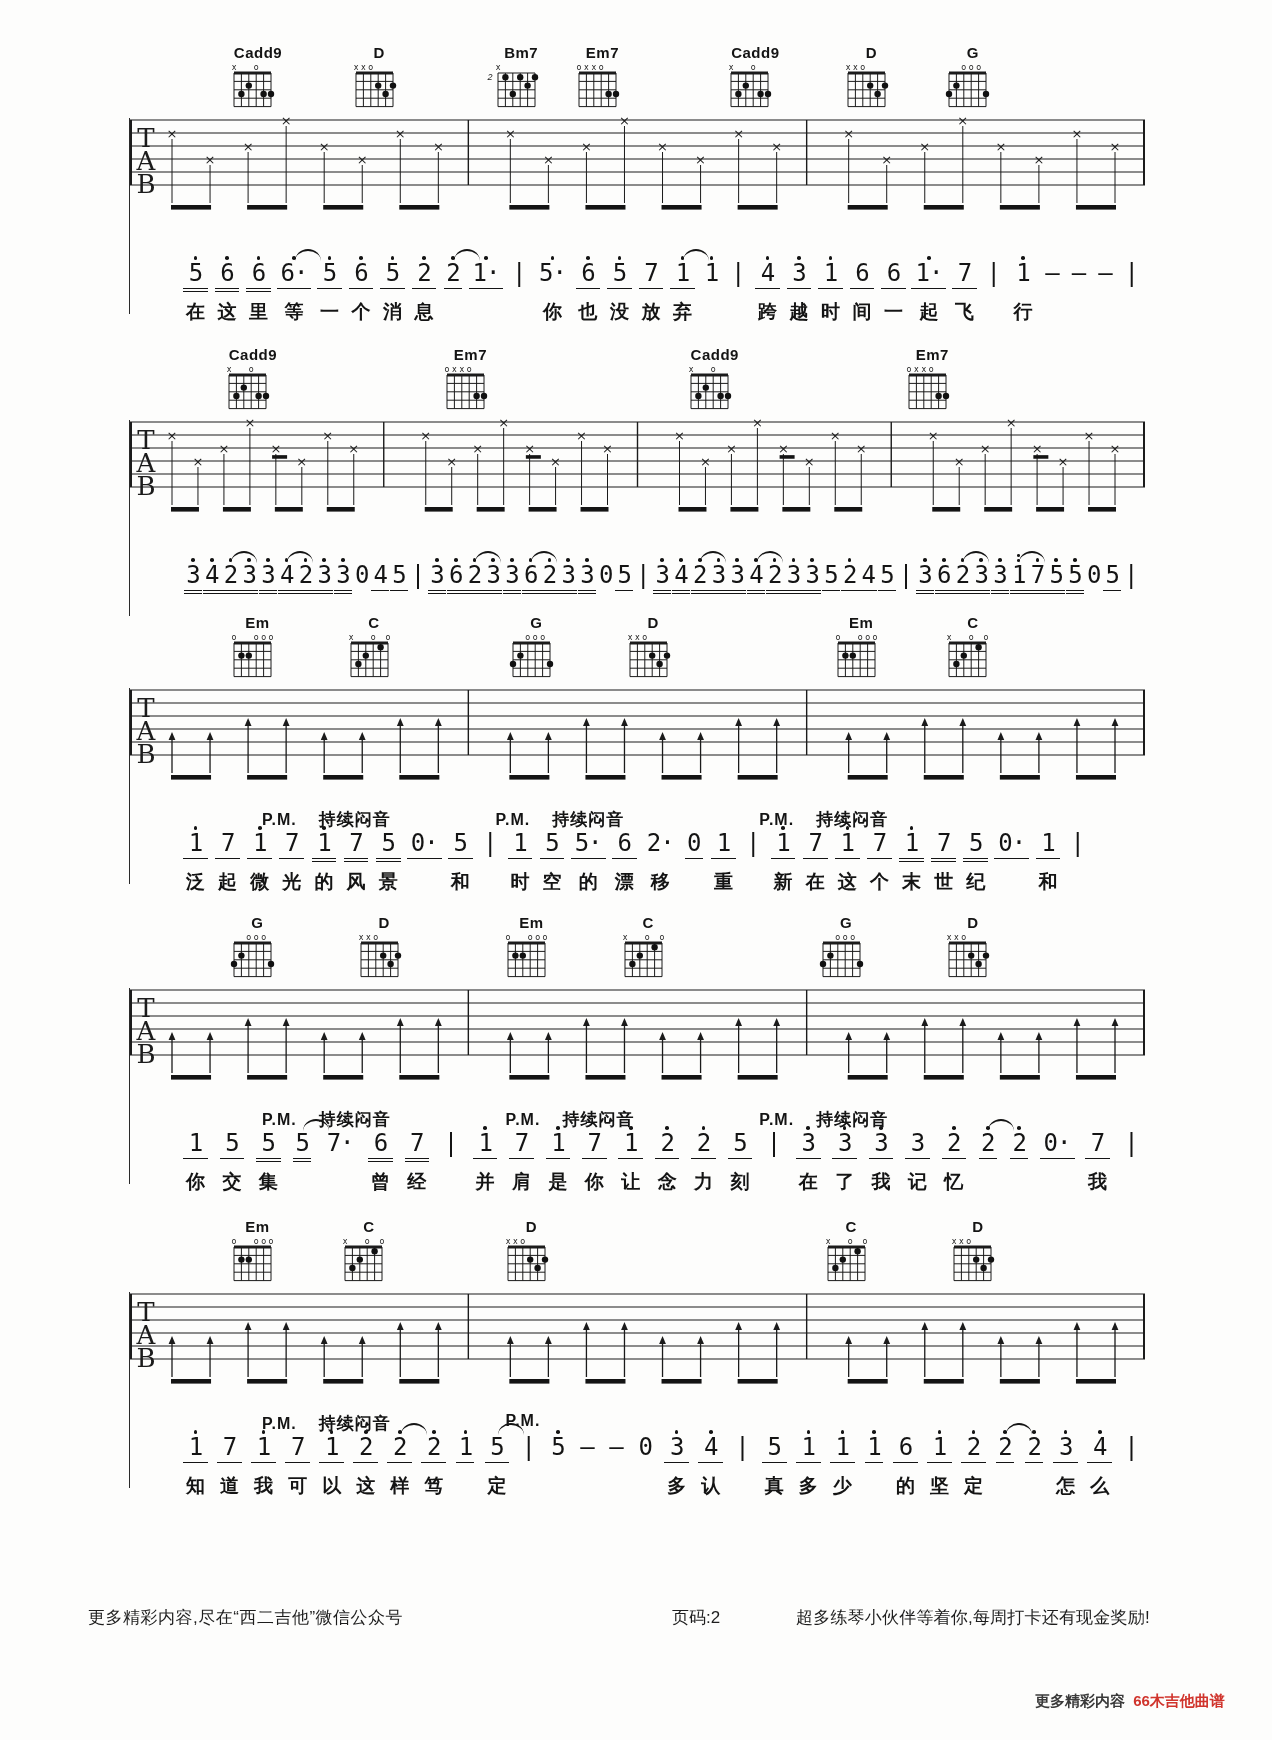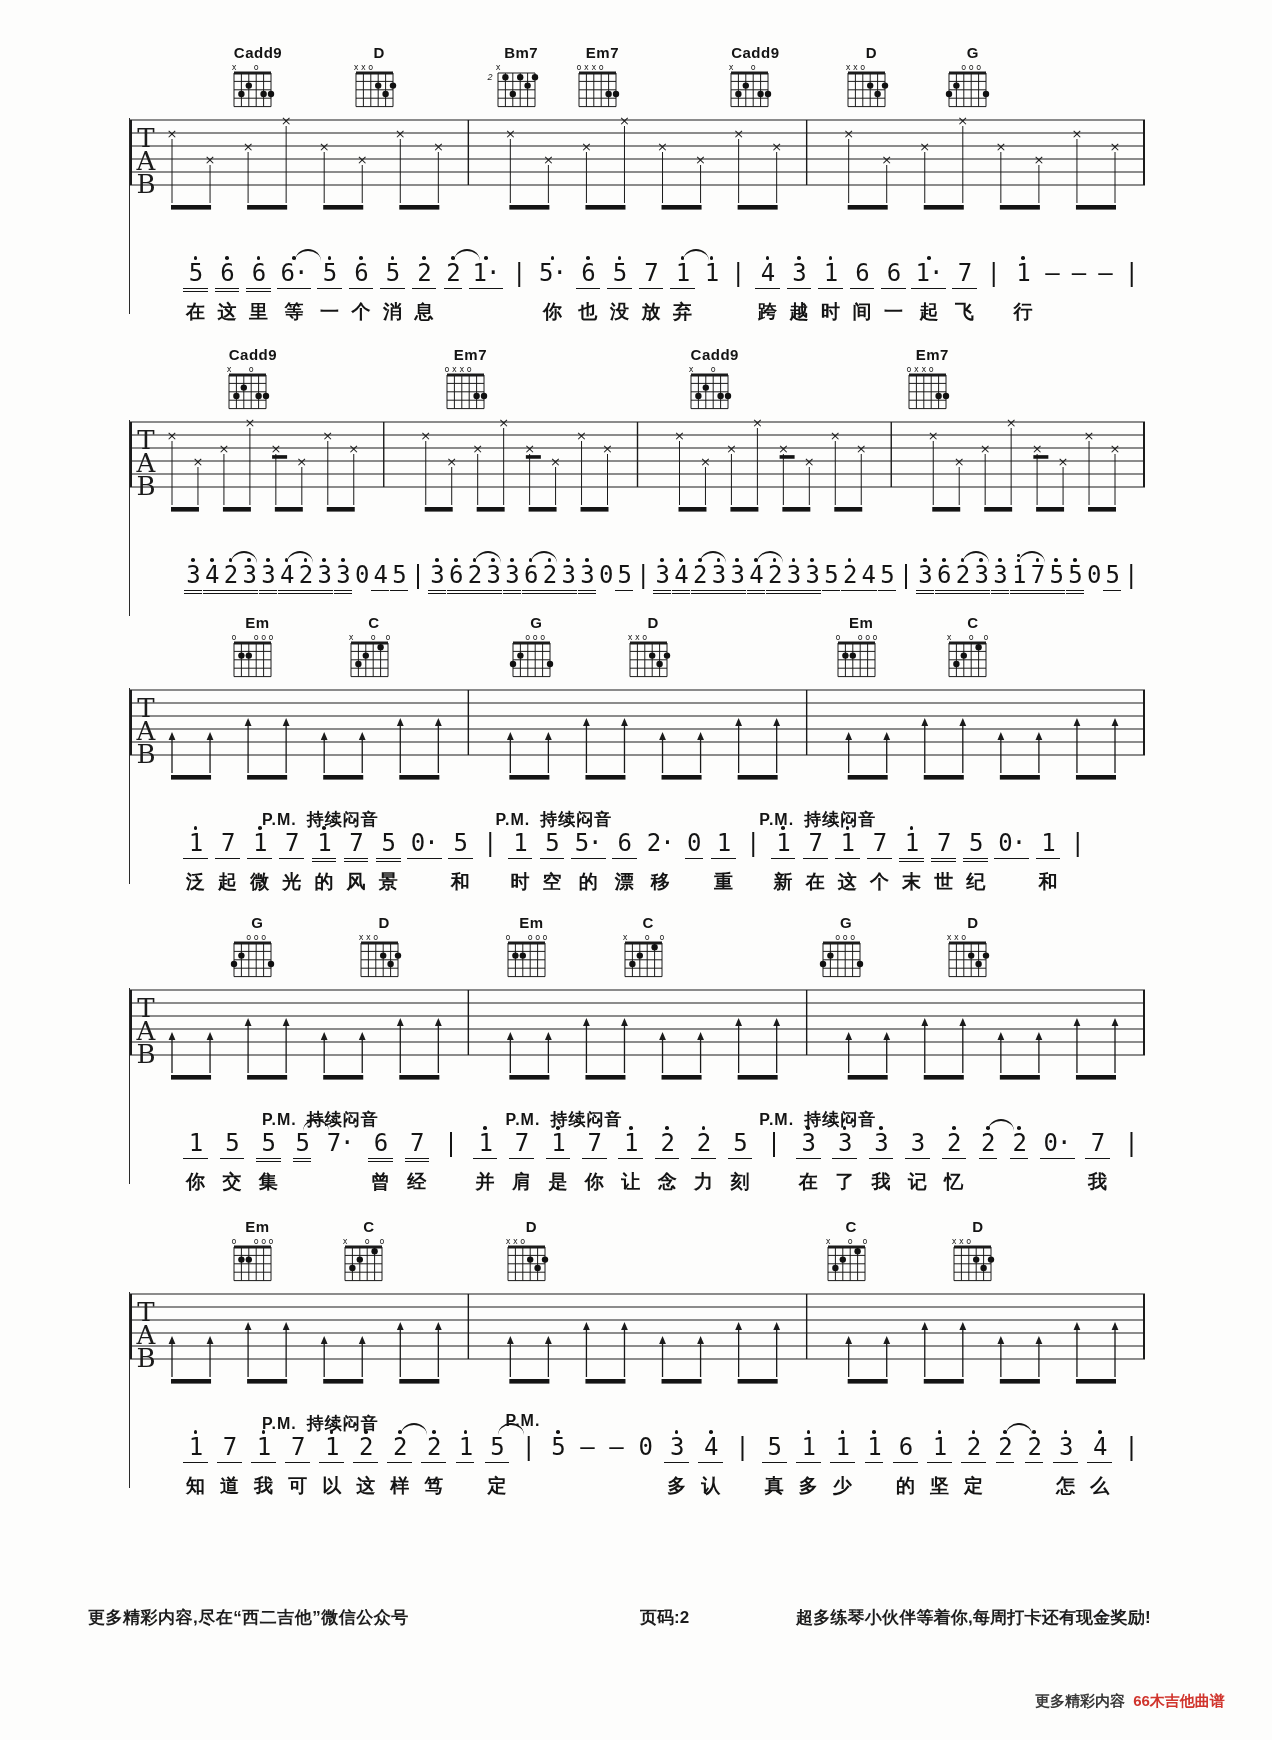--- a/index.html
+++ b/index.html
@@ -7,37 +7,37 @@
         font-family:"Liberation Sans",sans-serif;color:#141414;}
   .system{position:absolute;left:130px;width:1015px;}
   .leftrule{position:absolute;left:-1px;top:72px;height:196px;border-left:1.6px solid #2a2a2a;}
   .chords{position:absolute;top:0;left:0;right:0;height:64px;}
   .chord{position:absolute;transform:translateX(-50%);width:58px;text-align:center;top:0;}
   .cname{font:bold 15px "Liberation Sans",sans-serif;line-height:14px;letter-spacing:.5px;margin-left:11px;}
   .cd{display:block;margin:0 auto;}
   .staffwrap{position:absolute;top:64px;left:0;width:1015px;height:122px;}
   .pmitem{position:absolute;top:192px;white-space:nowrap;font-weight:bold;}
   .pml{font:bold 16px "Liberation Sans",sans-serif;letter-spacing:1px;}
-  .pmt{font:bold 17px "Liberation Sans",sans-serif;margin-left:10px;letter-spacing:1px;}
+  .pmt{font:bold 17px "Liberation Sans",sans-serif;margin-left:22px;letter-spacing:1px;}
   .melody{position:absolute;top:206px;left:0;right:0;display:flex;justify-content:space-between;
           align-items:flex-end;padding-left:56px;padding-right:6px;}
   .tok{position:relative;display:flex;flex-direction:column;align-items:center;min-width:14px;}
   .odots{height:9px;display:flex;flex-direction:column;justify-content:flex-end;}
   .odot{width:3.6px;height:3.6px;border-radius:50%;background:#141414;margin:0 auto 1.5px;}
   .num{font:500 24px "DejaVu Sans Mono",monospace;line-height:25px;letter-spacing:-1px;white-space:nowrap;}
   .uls{height:8px;width:130%;display:flex;flex-direction:column;gap:2px;padding-top:2px;}
   .ul{border-top:1.8px solid #141414;width:100%;}
   .lyr{font-size:19px;font-weight:600;height:26px;line-height:26px;margin-top:3px;white-space:nowrap;}
   .arc{position:absolute;top:-3px;left:55%;width:26px;height:10px;border-top:2px solid #141414;
        border-radius:50% 50% 0 0/100% 100% 0 0;}
   .tok-bar .num{font-weight:400;letter-spacing:0;}
   .footer{position:absolute;top:1606px;left:0;width:1272px;height:30px;
-          font-weight:bold;font-size:17px;color:#1d1d1d;}
+          font-weight:normal;font-size:17px;color:#1d1d1d;}
   .f-left{position:absolute;left:88px;letter-spacing:.5px;}
-  .f-center{position:absolute;left:640px;}
+  .f-center{position:absolute;left:672px;}
   .f-right{position:absolute;left:796px;letter-spacing:.2px;white-space:nowrap;}
   .watermark{position:absolute;top:1692px;left:1035px;width:300px;white-space:nowrap;
              font-weight:bold;font-size:15px;color:#3a3a3a;}
   .watermark .brand{color:#d0342c;margin-left:4px;}
 </style>
 </head>
 <body>
 
 <div class="page">
   <div>

